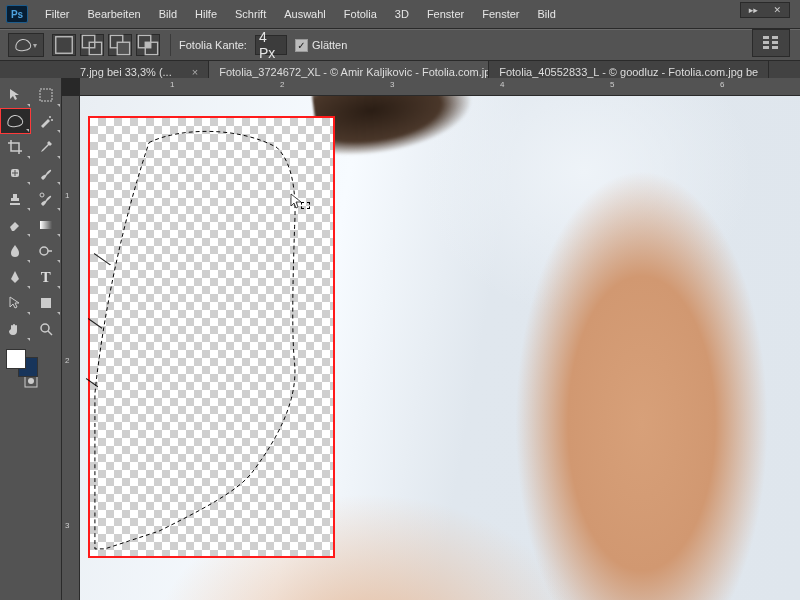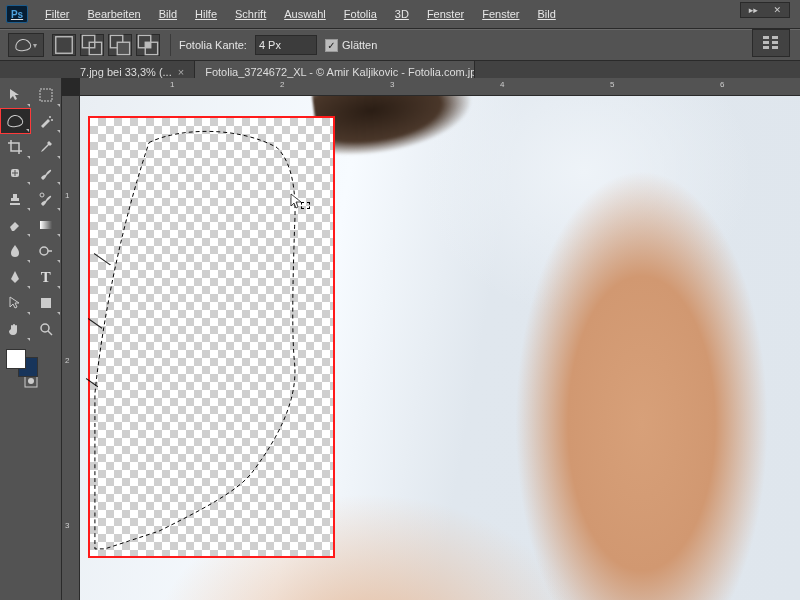--- a/index.html
+++ b/index.html
@@ -1,37 +1,37 @@
 <!DOCTYPE html>
 <html><head>
 <meta charset="utf-8">
 <style>
   * { margin: 0; padding: 0; box-sizing: border-box; font-family: "Segoe UI", Tahoma, sans-serif; user-select: none; }
   body { background: #535353; width: 800px; height: 600px; overflow: hidden; position: relative; }
 
   
-  .menubar { height: 24px; background: #535353; display: flex; align-items: center; padding: 14px 6px; color: #e6e6e6; font-size: 11px; border-bottom: 1px solid #2a2a2a; position: relative; text-decoration: underline; }
+  .menubar { height: 24px; background: #535353; display: flex; align-items: center; padding: 14px 6px; color: #e6e6e6; font-size: 11px; border-bottom: 1px solid #2a2a2a; position: relative; }
   .ps-logo { width: 22px; height: 18px; background: #071e33; color: #4fa3de; border: 1px solid #1d5c8c; font-weight: bold; font-size: 10px; display: flex; align-items: center; justify-content: center; border-radius: 2px; margin-right: 8px; }
   .menubar .menu-item { padding: 3px 9px; cursor: default; }
   .right-dock-toggle { position: absolute; right: 10px; top: 2px; width: 50px; height: 16px; background: #424242; border: 1px solid #2a2a2a; display: flex; align-items: center; justify-content: space-around; }
   .right-dock-toggle span { color: #ccc; font-size: 9px; }
 
   
   .optbar { height: 32px; background: #535353; display: flex; align-items: center; padding: 0 8px; color: #e6e6e6; font-size: 11px; border-bottom: 1px solid #2a2a2a; border-top: 1px solid #6a6a6a; gap: 8px; }
   .ob-tool { width: 36px; height: 24px; background: #424242; border: 1px solid #2a2a2a; display: flex; align-items: center; justify-content: center; }
   .ob-iconbox { width: 24px; height: 22px; background: #424242; border: 1px solid #2a2a2a; display: flex; align-items: center; justify-content: center; }
   .ob-iconrow { display: flex; gap: 4px; border-right: 1px solid #3a3a3a; padding-right: 10px; }
-  .ob-field { height: 20px; width: 62px; background: #3c3c3c; border: 1px solid #2a2a2a; color: #e6e6e6; font-size: 11px; padding: 1px 3px; display: flex; align-items: center; }
+  .ob-field { height: 20px; width: 32px; background: #3c3c3c; border: 1px solid #2a2a2a; color: #e6e6e6; font-size: 14px; padding: 1px 3px; display: flex; align-items: center; }
   .ob-check { width: 13px; height: 13px; border: 1px solid #999; background: #bdbdbd; display: inline-flex; align-items: center; justify-content: center; color: #222; font-size: 10px; margin-right: 4px; }
   .ob-btn { height: 22px; background: #4a4a4a; border: 1px solid #2a2a2a; color: #e6e6e6; font-size: 11px; padding: 0 12px; display: flex; align-items: center; cursor: default; }
   .right-panel-icon { position:absolute; right:10px; top:29px; width:38px; height:28px; background:#424242; border:1px solid #2a2a2a; display:flex; align-items:center; justify-content:center; }
 
   
   .tabbar { height: 22px; background: #424242; display: flex; align-items: stretch; padding-left: 70px; font-size: 11px; color: #ddd; border-bottom: 1px solid #2a2a2a; }
-  .tab { padding: 3px 10px; background: #424242; border-right: 1px solid #2a2a2a; display: flex; align-items: center; gap: 6px; max-width: 280px; overflow: hidden; white-space: nowrap; }
+  .tab { padding: 3px 10px; background: #424242; border-right: 1px solid #2a2a2a; display: flex; align-items: center; gap: 20px; max-width: 280px; overflow: hidden; white-space: nowrap; }
   .tab.active { background: #535353; }
   .tab .close { color: #aaa; font-size: 11px; }
 
   
   .workspace { position: absolute; top: 78px; left: 0; right: 0; bottom: 0; display: flex; }
   .tools { width: 62px; background: #535353; border-right: 1px solid #2a2a2a; display: grid; grid-template-columns: 1fr 1fr; grid-auto-rows: 26px; padding-top: 4px; gap: 0px; }
   .tool { display: flex; align-items: center; justify-content: center; color: #ddd; font-size: 13px; cursor: default; position: relative; }
   .tool.sel { background: #2a2a2a; border: 1px solid #ff3a3a; }
   .tool svg { width: 16px; height: 16px; }
   .colorwells { grid-column: 1 / span 2; display: flex; position: relative; height: 34px; padding-left: 6px; align-items: center; }
@@ -153,20 +153,23 @@
 
 <div class="tabbar">
   <div class="tab">
     <span>7.jpg bei 33,3% (...</span>
     <span class="close">×</span>
   </div>
   <div class="tab active">
     <span>Fotolia_3724672_XL - © Amir Kaljikovic - Fotolia.com.jpg</span>
 
   </div>
+  <div class="tab">
+    <span>Fotolia_40552833_L - © goodluz - Fotolia.com.jpg be</span>
+  </div>
 </div>
 
 <div class="workspace">
 
   <div class="tools">
     <div class="tool">
         <svg viewBox="0 0 16 16">
           <path d="M3 2l0 10 3-3 2 4 2-1-2-4 4 0z" fill="#ccc"></path>
         </svg>
         <span class="tiny-tri"></span>

